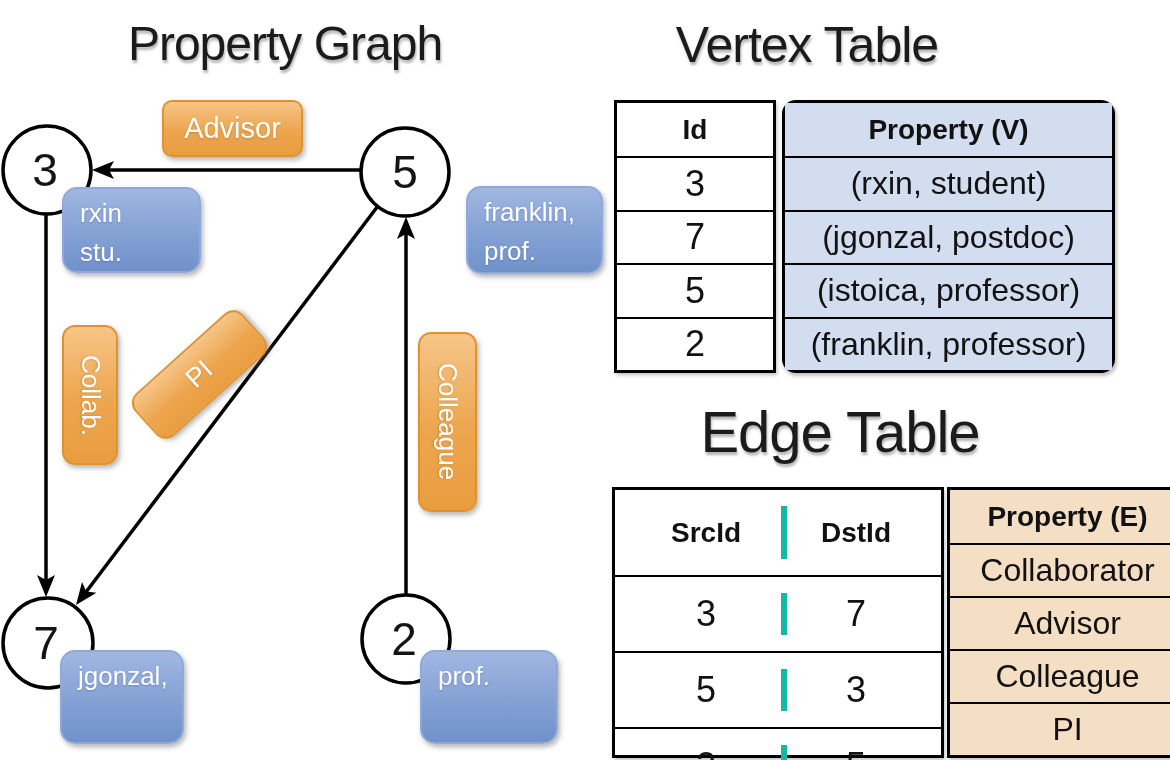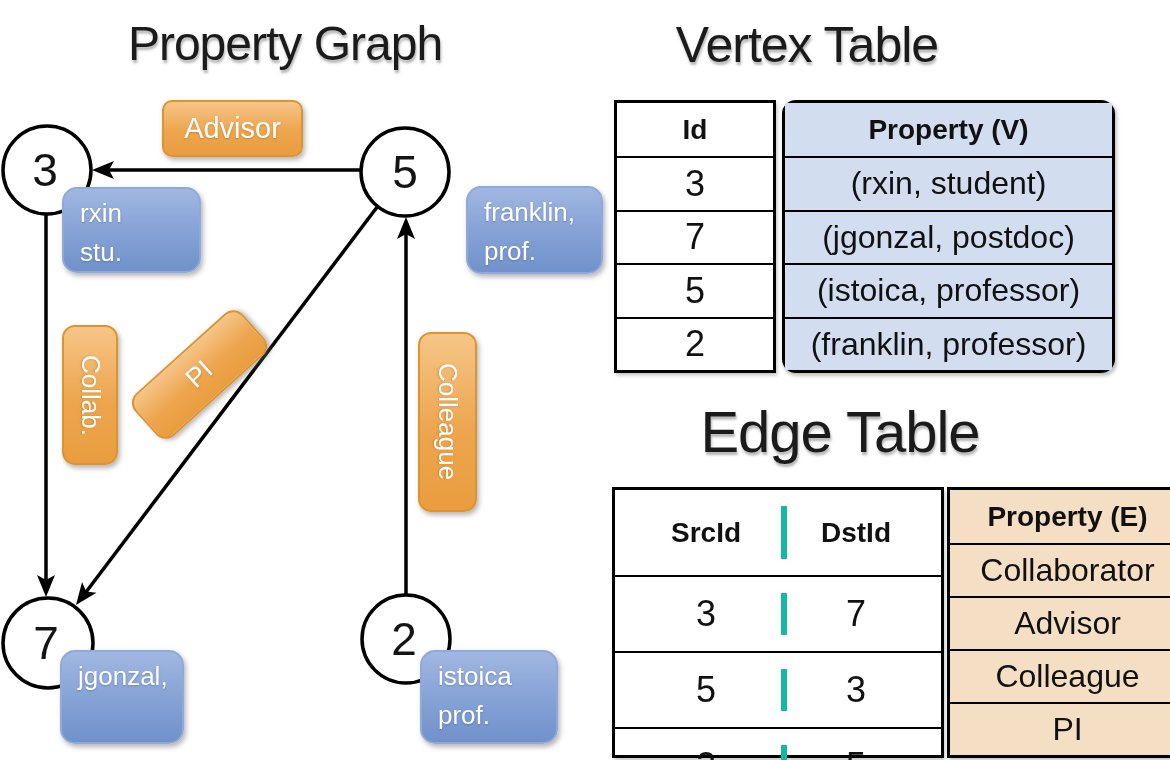--- a/index.html
+++ b/index.html
@@ -131,21 +131,20 @@
     <div>stu.</div>
   </div>
   <div class="bbox franklin-box">
     <div>franklin,</div>
     <div>prof.</div>
   </div>
   <div class="bbox jgonzal-box">
     <div>jgonzal,</div>
   </div>
   <div class="bbox istoica-box">
-    <div>istoica</div>
     <div>prof.</div>
   </div>
 
   <div class="big-title vt-title">Vertex Table</div>
 
   <div class="sub vt-id">
     <div class="trow hcell">Id</div>
     <div class="trow num">3</div>
     <div class="trow num">7</div>
     <div class="trow num">5</div>

